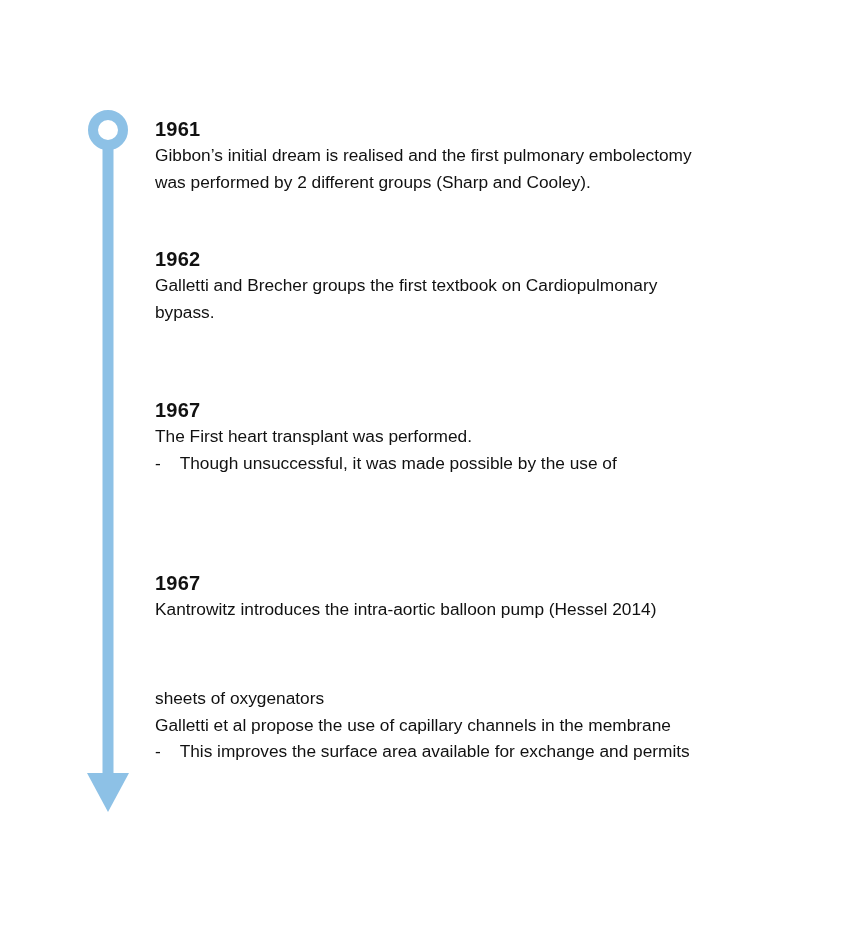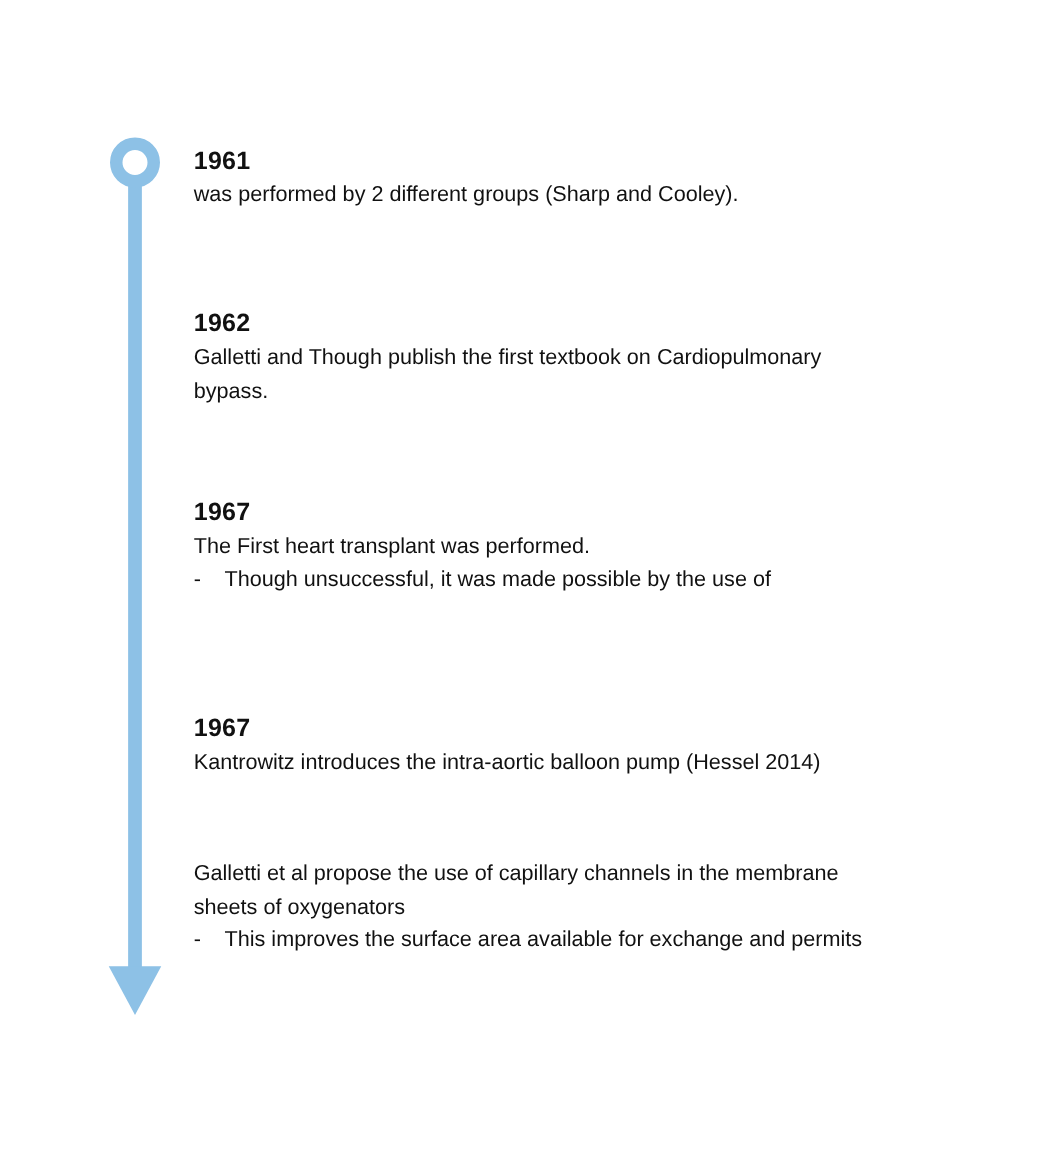--- a/index.html
+++ b/index.html
@@ -48,36 +48,37 @@
 
   <svg class="timeline-arrow" width="60" height="715" viewBox="0 0 60 715" aria-hidden="true">
     <rect x="22.5" y="40" width="11" height="632" fill="#8DC1E6"></rect>
     <circle cx="28" cy="25" r="15" fill="#ffffff" stroke="#8DC1E6" stroke-width="10"></circle>
     <polygon points="7,668 49,668 28,707" fill="#8DC1E6"></polygon>
   </svg>
 
   <div id="entries">
       <div class="entry" style="top: 116px;">
         <div class="year">1961</div>
+        <div class="line"><span>Gibbon’s initial dream is realised and the first pulmonary embolectomy</span></div>
         <div class="line"><span>was performed by 2 different groups (Sharp and Cooley).</span></div>
       </div>
       <div class="entry" style="top: 246px;">
         <div class="year">1962</div>
-        <div class="line"><span>Galletti and Though publish the first textbook on Cardiopulmonary</span></div>
+        <div class="line"><span>Galletti and Brecher groups the first textbook on Cardiopulmonary</span></div>
         <div class="line"><span>bypass.</span></div>
       </div>
       <div class="entry" style="top: 397px;">
         <div class="year">1967</div>
         <div class="line"><span>The First heart transplant was performed.</span></div>
         <div class="line"><span>-    Though unsuccessful, it was made possible by the use of</span></div>
       </div>
       <div class="entry" style="top: 570px;">
         <div class="year">1967</div>
         <div class="line"><span>Kantrowitz introduces the intra-aortic balloon pump (Hessel 2014)</span></div>
       </div>
       <div class="entry" style="top: 685px;">
+        <div class="line"><span>sheets of oxygenators</span></div>
         <div class="line"><span>Galletti et al propose the use of capillary channels in the membrane</span></div>
-        <div class="line"><span>sheets of oxygenators</span></div>
         <div class="line"><span>-    This improves the surface area available for exchange and permits</span></div>
       </div>
     </div>
 
 </div>
 
 </body></html>

